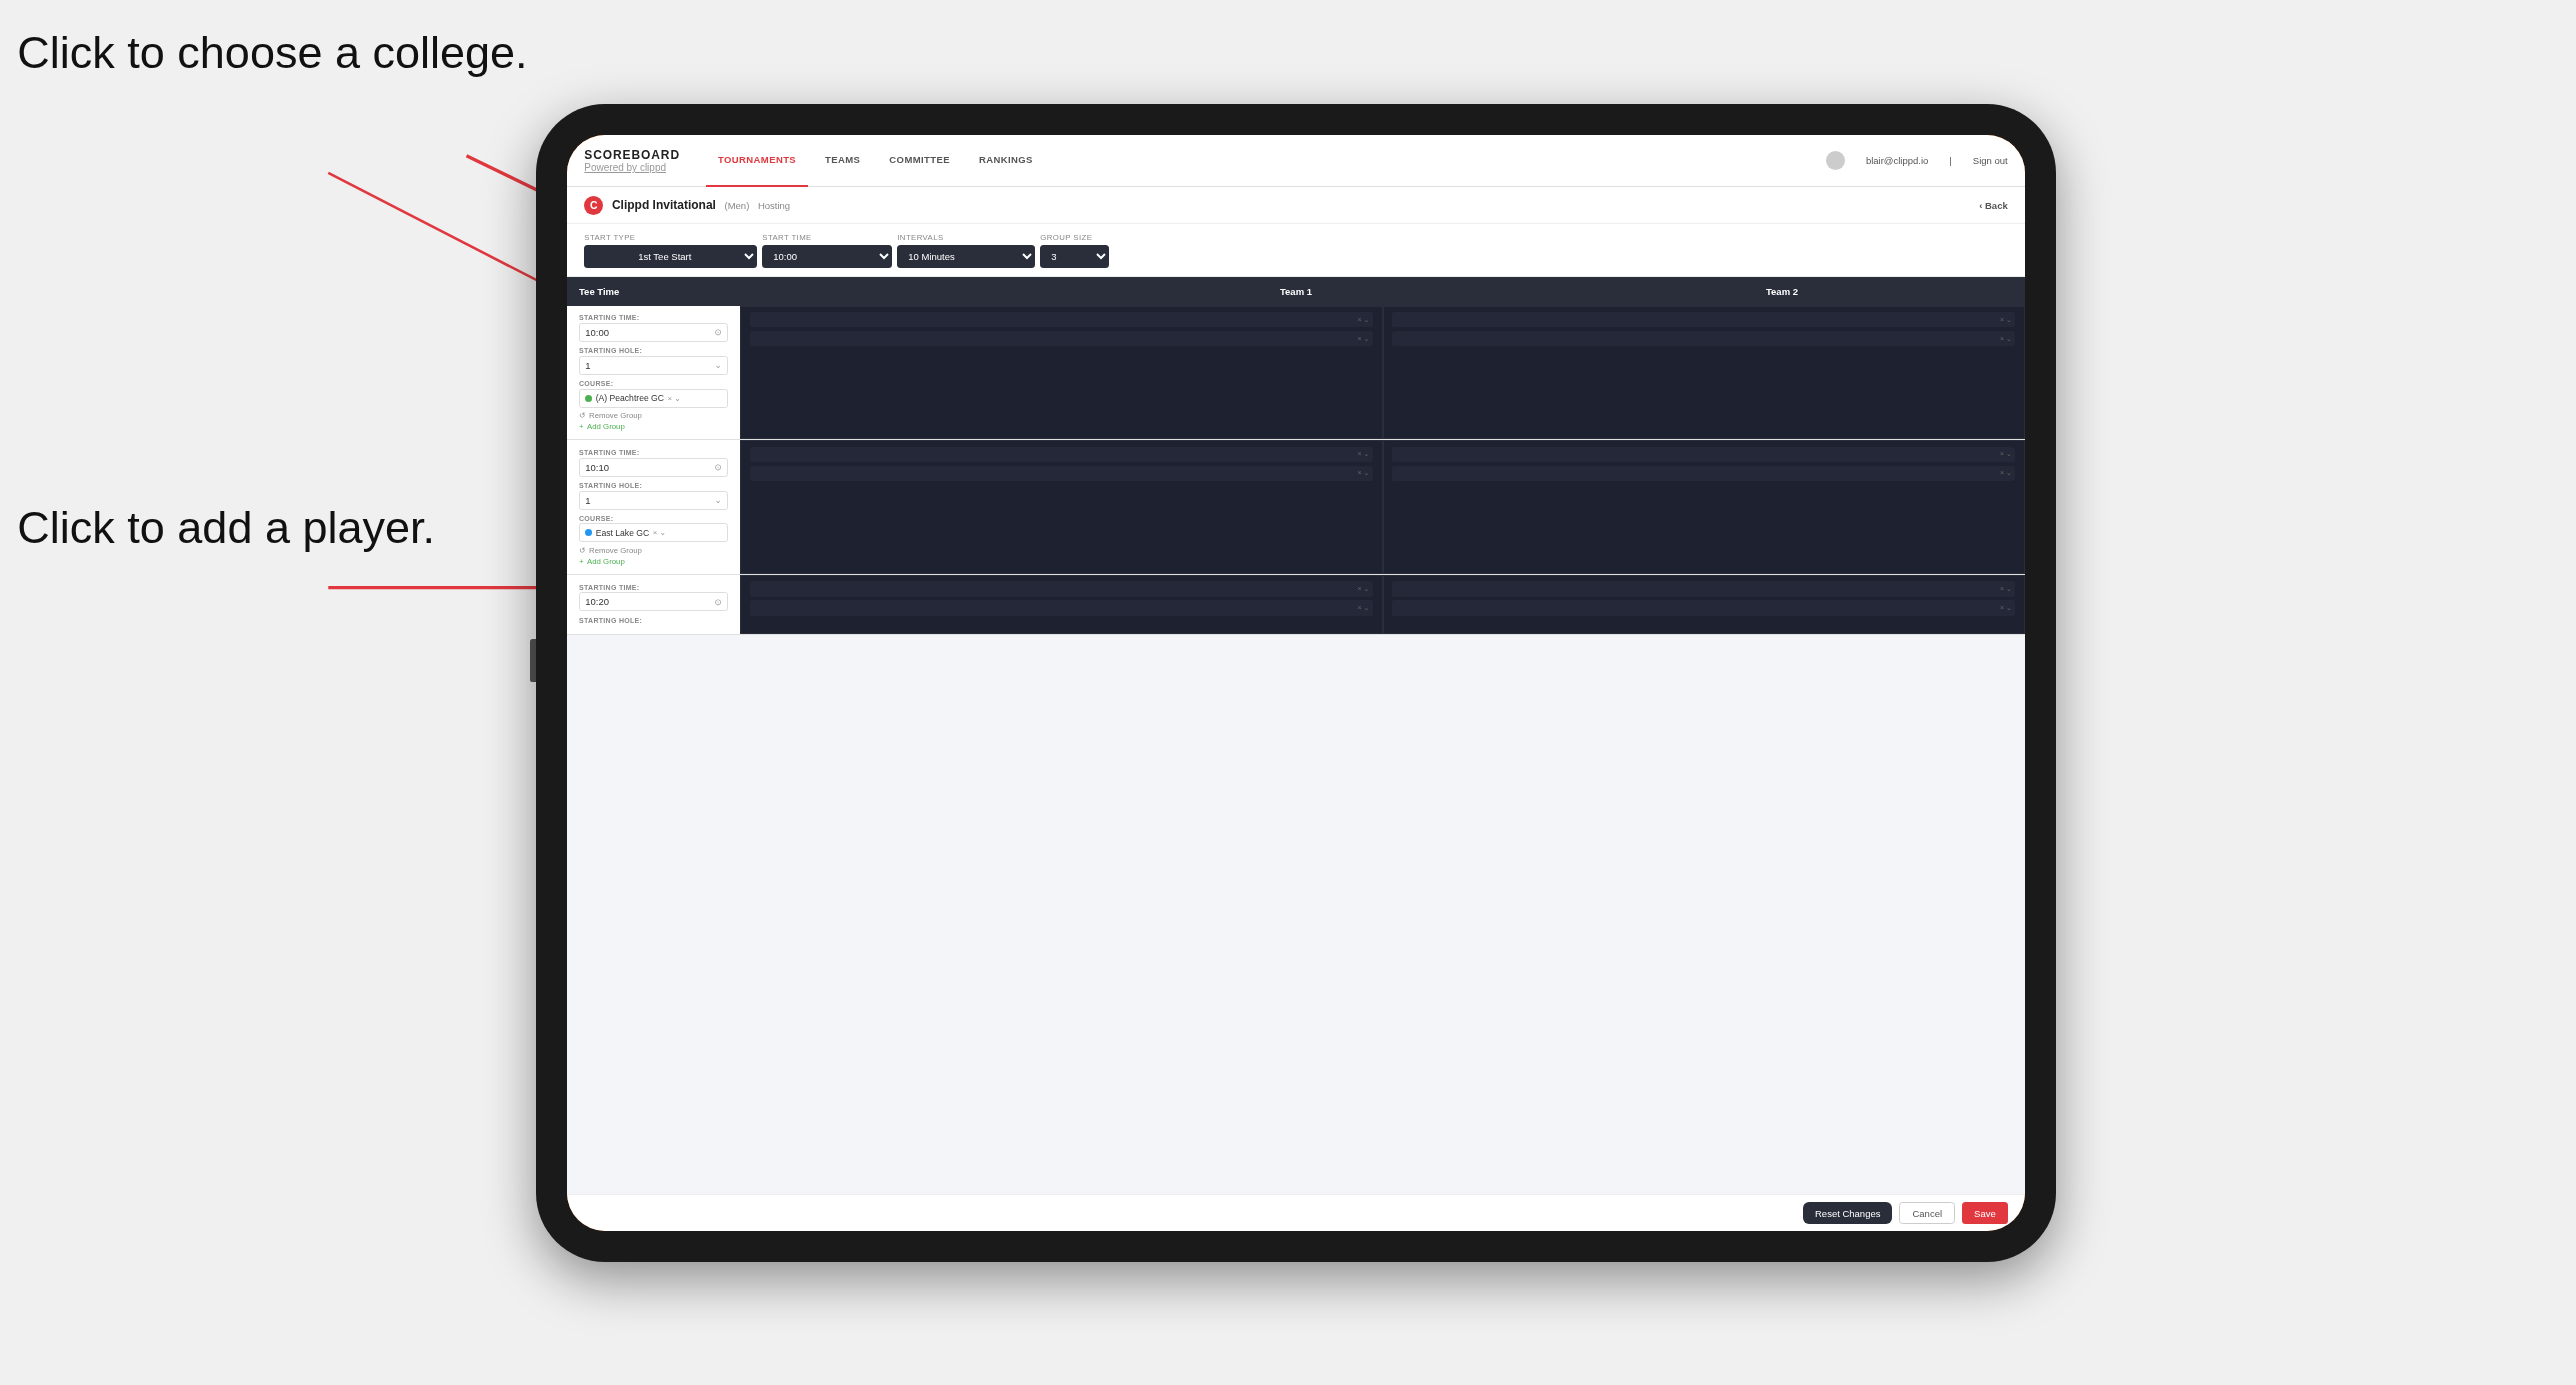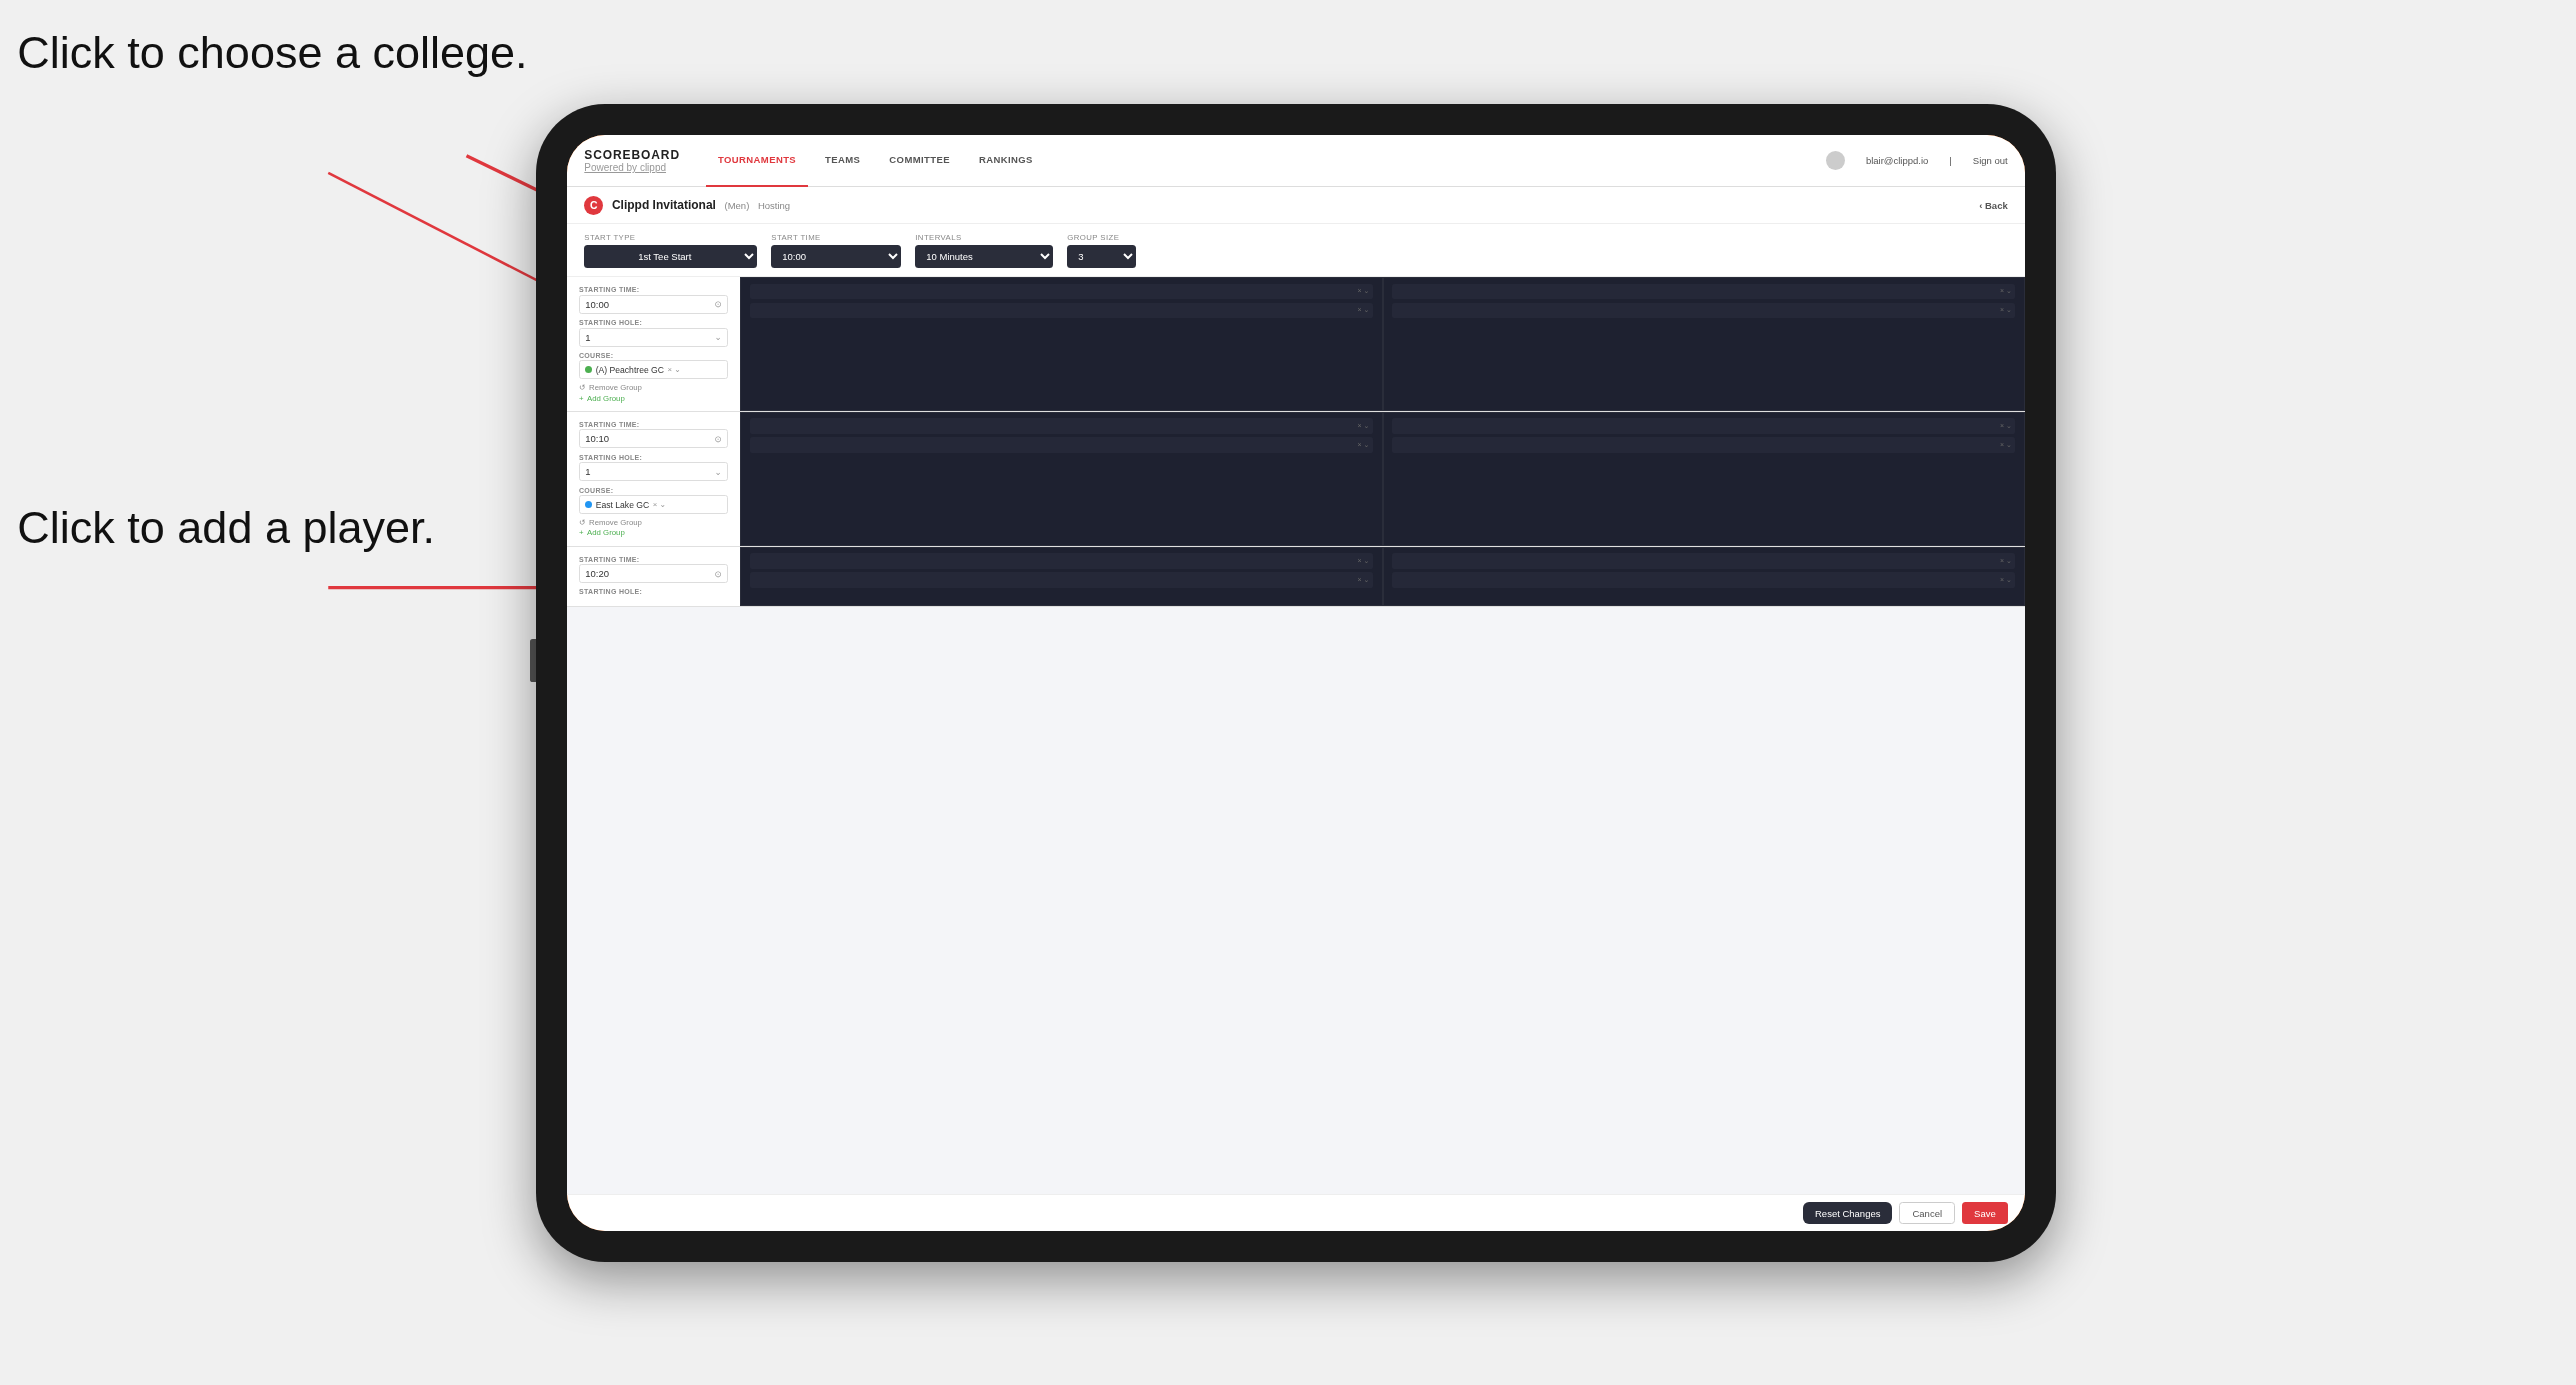--- a/index.html
+++ b/index.html
@@ -158,21 +158,21 @@
     .back-btn {
       font-size: 9.5px;
       color: #555;
       font-weight: bold;
     }
 
     
     .controls-row {
       padding: 8.6px 17.3px;
       display: flex;
-      gap: 14px;
+      gap: 5px;
       background: #fff;
       border-bottom: 0.9px solid #eee;
       flex-shrink: 0;
     }
     .control-group {
       display: flex;
       flex-direction: column;
       gap: 3.5px;
     }
     .control-label {
@@ -460,20 +460,25 @@
         </select>
       </div>
       <div class="control-group">
         <span class="control-label">Group Size</span>
         <select class="control-select control-select-sm">
           <option>3</option>
         </select>
       </div>
     </div>
 
+    <div class="table-header">
+      <div class="table-header-cell" style="width:173px;flex-shrink:0;">Tee Time</div>
+      <div class="table-header-cell">Team 1</div>
+      <div class="table-header-cell">Team 2</div>
+    </div>
 
     <div class="main-content">
       <div style="flex:1; overflow-y:auto;">
 
         <div class="group-row group-section">
           <div class="group-left">
             <div class="field-label">STARTING TIME:</div>
             <div class="field-input">
               <span>10:00</span>
               <span class="field-input-icon">⊙</span>

